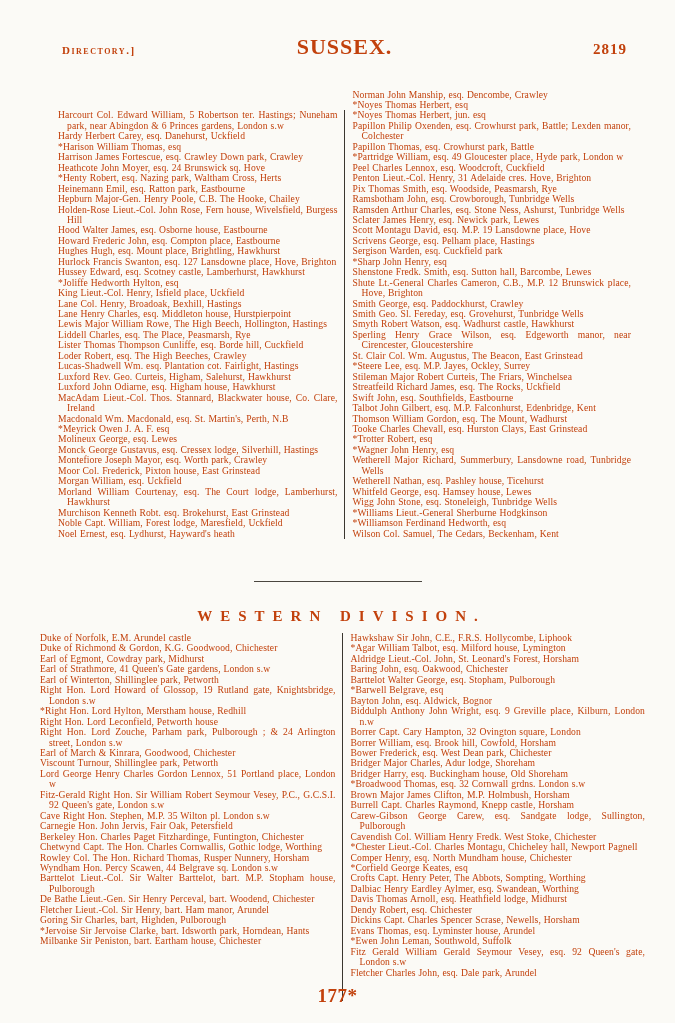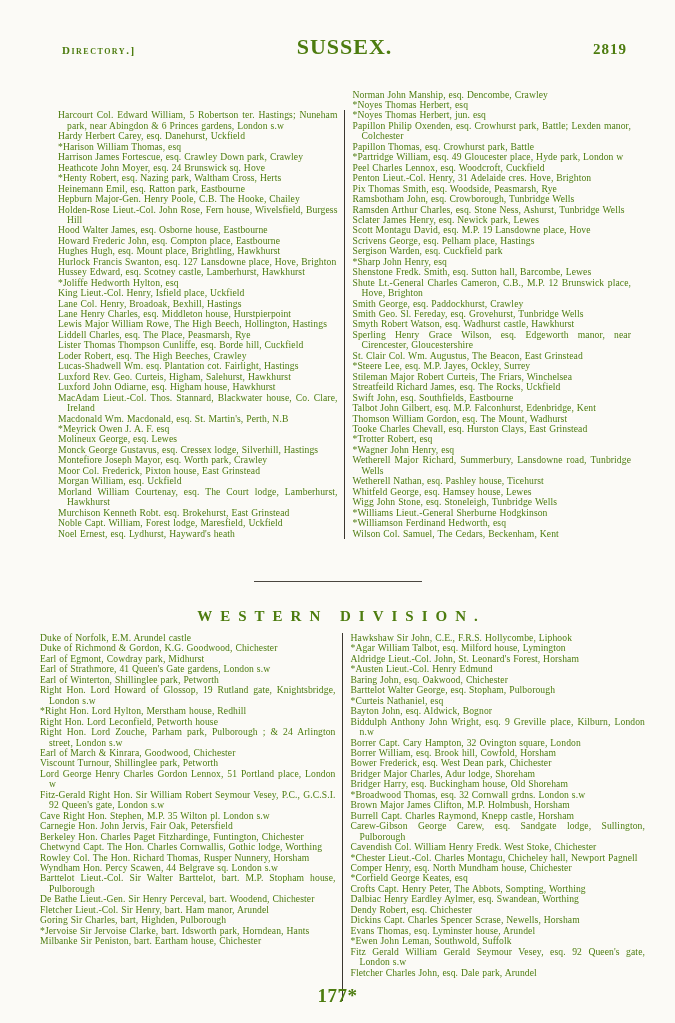--- a/index.html
+++ b/index.html
@@ -6,21 +6,21 @@
   body{
     background:#e9e7e1;
     font-family:"Liberation Serif", serif;
   }
   .page{
     position:relative;
     width:675px;
     height:1023px;
     margin:0 auto;
     background:#fbfaf6;
-    color:#4d7c0f;
+    color:#c2410c;
     overflow:hidden;
     box-sizing:border-box;
   }
   
   .header{
     display:flex;
     align-items:baseline;
     padding:34px 48px 0 62px;
   }
   .hdr-left{
@@ -232,41 +232,41 @@
         <p class="entry">De Bathe Lieut.-Gen. Sir Henry Perceval, bart. Woodend, Chichester</p>
         <p class="entry">Fletcher Lieut.-Col. Sir Henry, bart. Ham manor, Arundel</p>
         <p class="entry">Goring Sir Charles, bart, Highden, Pulborough</p>
         <p class="entry">*Jervoise Sir Jervoise Clarke, bart. Idsworth park, Horndean, Hants</p>
         <p class="entry">Milbanke Sir Peniston, bart. Eartham house, Chichester</p>
       </div>
     <div class="col right">
         <p class="entry">Hawkshaw Sir John, C.E., F.R.S. Hollycombe, Liphook</p>
         <p class="entry">*Agar William Talbot, esq. Milford house, Lymington</p>
         <p class="entry">Aldridge Lieut.-Col. John, St. Leonard's Forest, Horsham</p>
-        <p class="entry">*Austen Lieut.-Col. Henry Edmund</p>
         <p class="entry">Baring John, esq. Oakwood, Chichester</p>
         <p class="entry">Barttelot Walter George, esq. Stopham, Pulborough</p>
-        <p class="entry">*Curteis Nathaniel, esq</p>
+        <p class="entry">*Barwell Belgrave, esq</p>
         <p class="entry">Bayton John, esq. Aldwick, Bognor</p>
         <p class="entry">Biddulph Anthony John Wright, esq. 9 Greville place, Kilburn, London n.w</p>
         <p class="entry">Borrer Capt. Cary Hampton, 32 Ovington square, London</p>
         <p class="entry">Borrer William, esq. Brook hill, Cowfold, Horsham</p>
         <p class="entry">Bower Frederick, esq. West Dean park, Chichester</p>
         <p class="entry">Bridger Major Charles, Adur lodge, Shoreham</p>
         <p class="entry">Bridger Harry, esq. Buckingham house, Old Shoreham</p>
         <p class="entry">*Broadwood Thomas, esq. 32 Cornwall grdns. London s.w</p>
         <p class="entry">Brown Major James Clifton, M.P. Holmbush, Horsham</p>
         <p class="entry">Burrell Capt. Charles Raymond, Knepp castle, Horsham</p>
         <p class="entry">Carew-Gibson George Carew, esq. Sandgate lodge, Sullington, Pulborough</p>
         <p class="entry">Cavendish Col. William Henry Fredk. West Stoke, Chichester</p>
         <p class="entry">*Chester Lieut.-Col. Charles Montagu, Chicheley hall, Newport Pagnell</p>
         <p class="entry">Comper Henry, esq. North Mundham house, Chichester</p>
         <p class="entry">*Corfield George Keates, esq</p>
         <p class="entry">Crofts Capt. Henry Peter, The Abbots, Sompting, Worthing</p>
         <p class="entry">Dalbiac Henry Eardley Aylmer, esq. Swandean, Worthing</p>
+        <p class="entry">Davis Thomas Arnoll, esq. Heathfield lodge, Midhurst</p>
         <p class="entry">Dendy Robert, esq. Chichester</p>
         <p class="entry">Dickins Capt. Charles Spencer Scrase, Newells, Horsham</p>
         <p class="entry">Evans Thomas, esq. Lyminster house, Arundel</p>
         <p class="entry">*Ewen John Leman, Southwold, Suffolk</p>
         <p class="entry">Fitz Gerald William Gerald Seymour Vesey, esq. 92 Queen's gate, London s.w</p>
         <p class="entry">Fletcher Charles John, esq. Dale park, Arundel</p>
       </div>
   </div>
 
   <div class="footer">177*</div>

